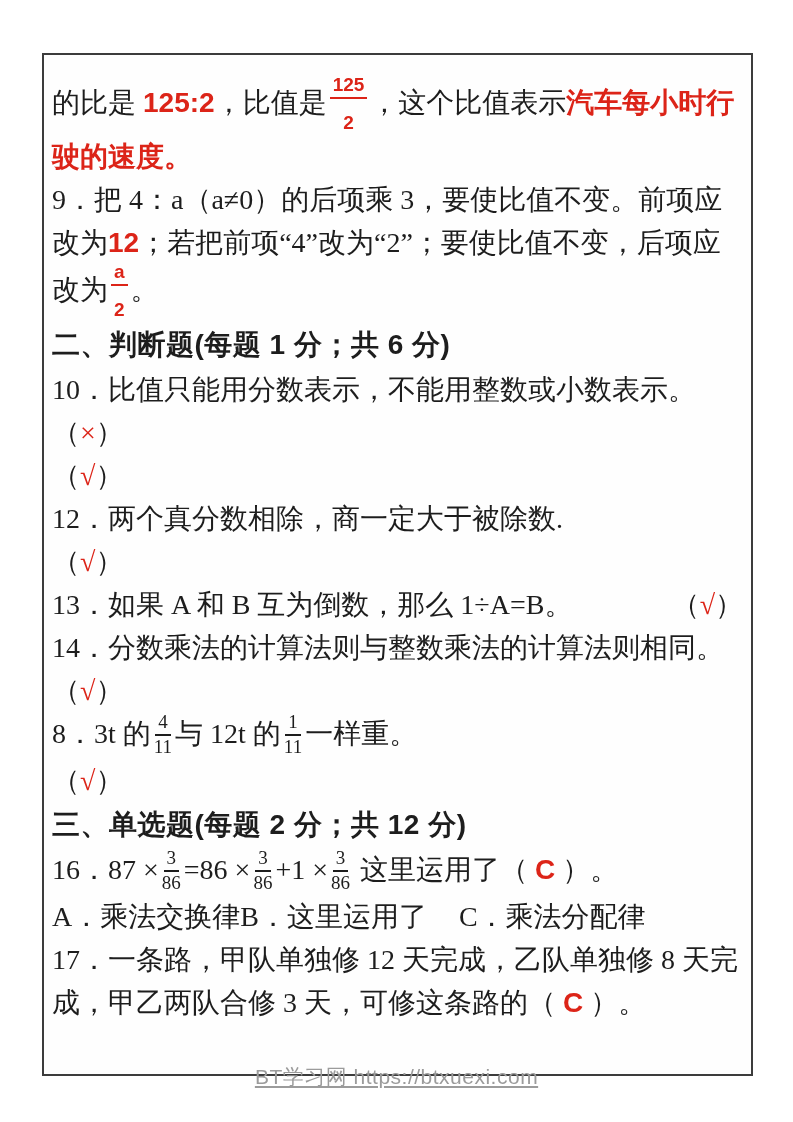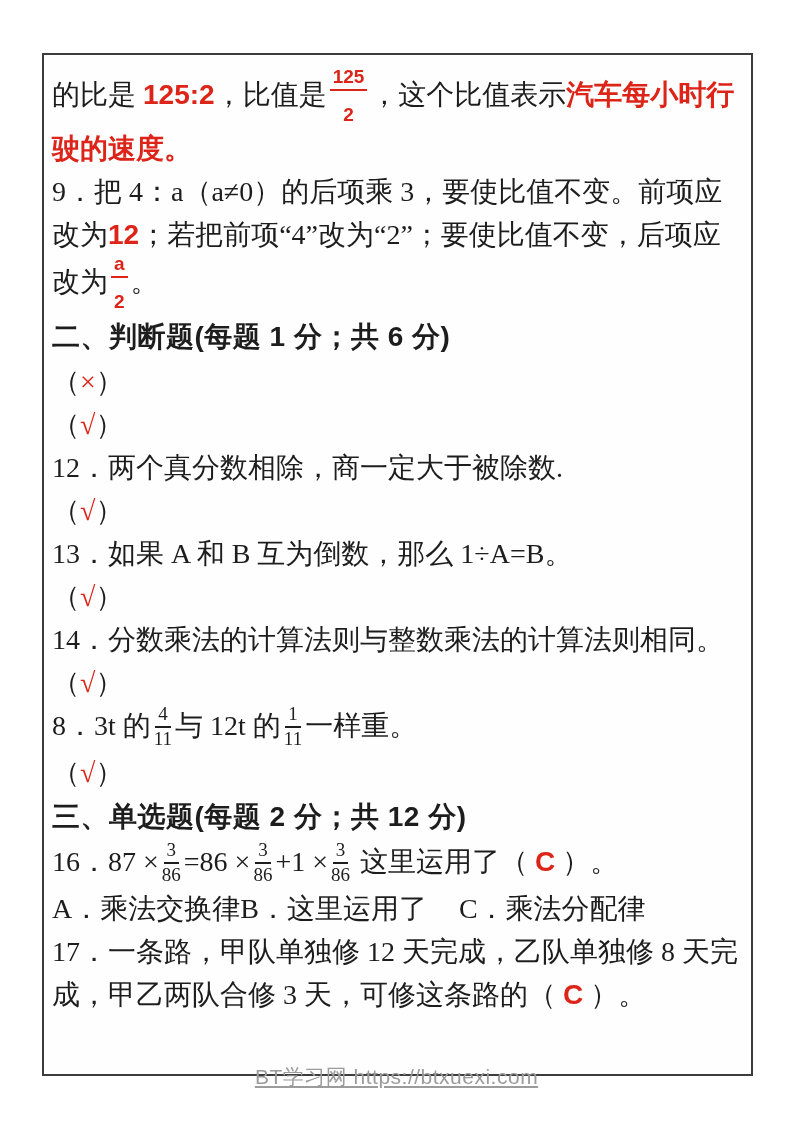--- a/index.html
+++ b/index.html
@@ -10,21 +10,21 @@
     font-family: "Liberation Serif", serif;
     color: #1d1d1d;
     overflow: hidden;
   }
   .sheet {
     position: absolute;
     left: 42px; top: 53px;
     width: 711px; height: 1023px;
     border: 2px solid #3c3c3c;
     background: #fefefe;
-    padding: 14px 8px 0 8px;
+    padding: 22px 8px 0 8px;
   }
   .line {
     font-size: 28px;
     line-height: 43px;
   }
   .heading {
     font-family: "Liberation Sans", sans-serif;
     font-weight: 700;
     font-size: 28px;
     line-height: 46px;
@@ -47,21 +47,21 @@
     vertical-align: middle;
     font-size: 19px;
     line-height: 1.08;
     margin: 0 3px;
     transform: translateY(-2px);
   }
   .frac .num { border-bottom: 2px solid currentColor; padding: 0 3px 1px 3px; }
   .frac .den { padding-top: 1px; }
   .frac.red-frac { color: #dc2418; font-family: "Liberation Sans", sans-serif; font-weight: 600; gap: 13px; }
   .mark { color: #dc2418; font-size: 28px; }
-  .split-line { display: flex; justify-content: space-between; align-items: flex-start; flex-direction: column; }
+  .split-line { display: flex; justify-content: space-between; align-items: center; }
   .opt-a { }
   .opt-b { margin-right: 32px; }
   .watermark {
     position: absolute;
     left: 0; right: 0;
     top: 1063px;
     text-align: center;
     font-family: "Liberation Sans", sans-serif;
     font-size: 21px;
     color: #9b9b9b;
@@ -83,20 +83,21 @@
 
   <div class="line">
     <span>9．把 4：a（a≠0）的后项乘 3，要使比值不变。前项应改为</span><span class="red-num">12</span><span>；若把前项“4”改为“2”；要使比值不变，后项应改为</span><span class="frac red-frac">
         <span class="num">a</span>
         <span class="den">2</span>
       </span><span>。</span>
   </div>
 
   <div class="heading">二、判断题(每题 1 分；共 6 分)</div>
 
+  <div class="line">10．比值只能用分数表示，不能用整数或小数表示。</div>
   <div class="line">
     <span>（</span><span class="mark">×</span><span>）</span>
   </div>
 
   <div class="line">
     <span>（</span><span class="mark">√</span><span>）</span>
   </div>
 
   <div class="line">12．两个真分数相除，商一定大于被除数.</div>
   <div class="line">

